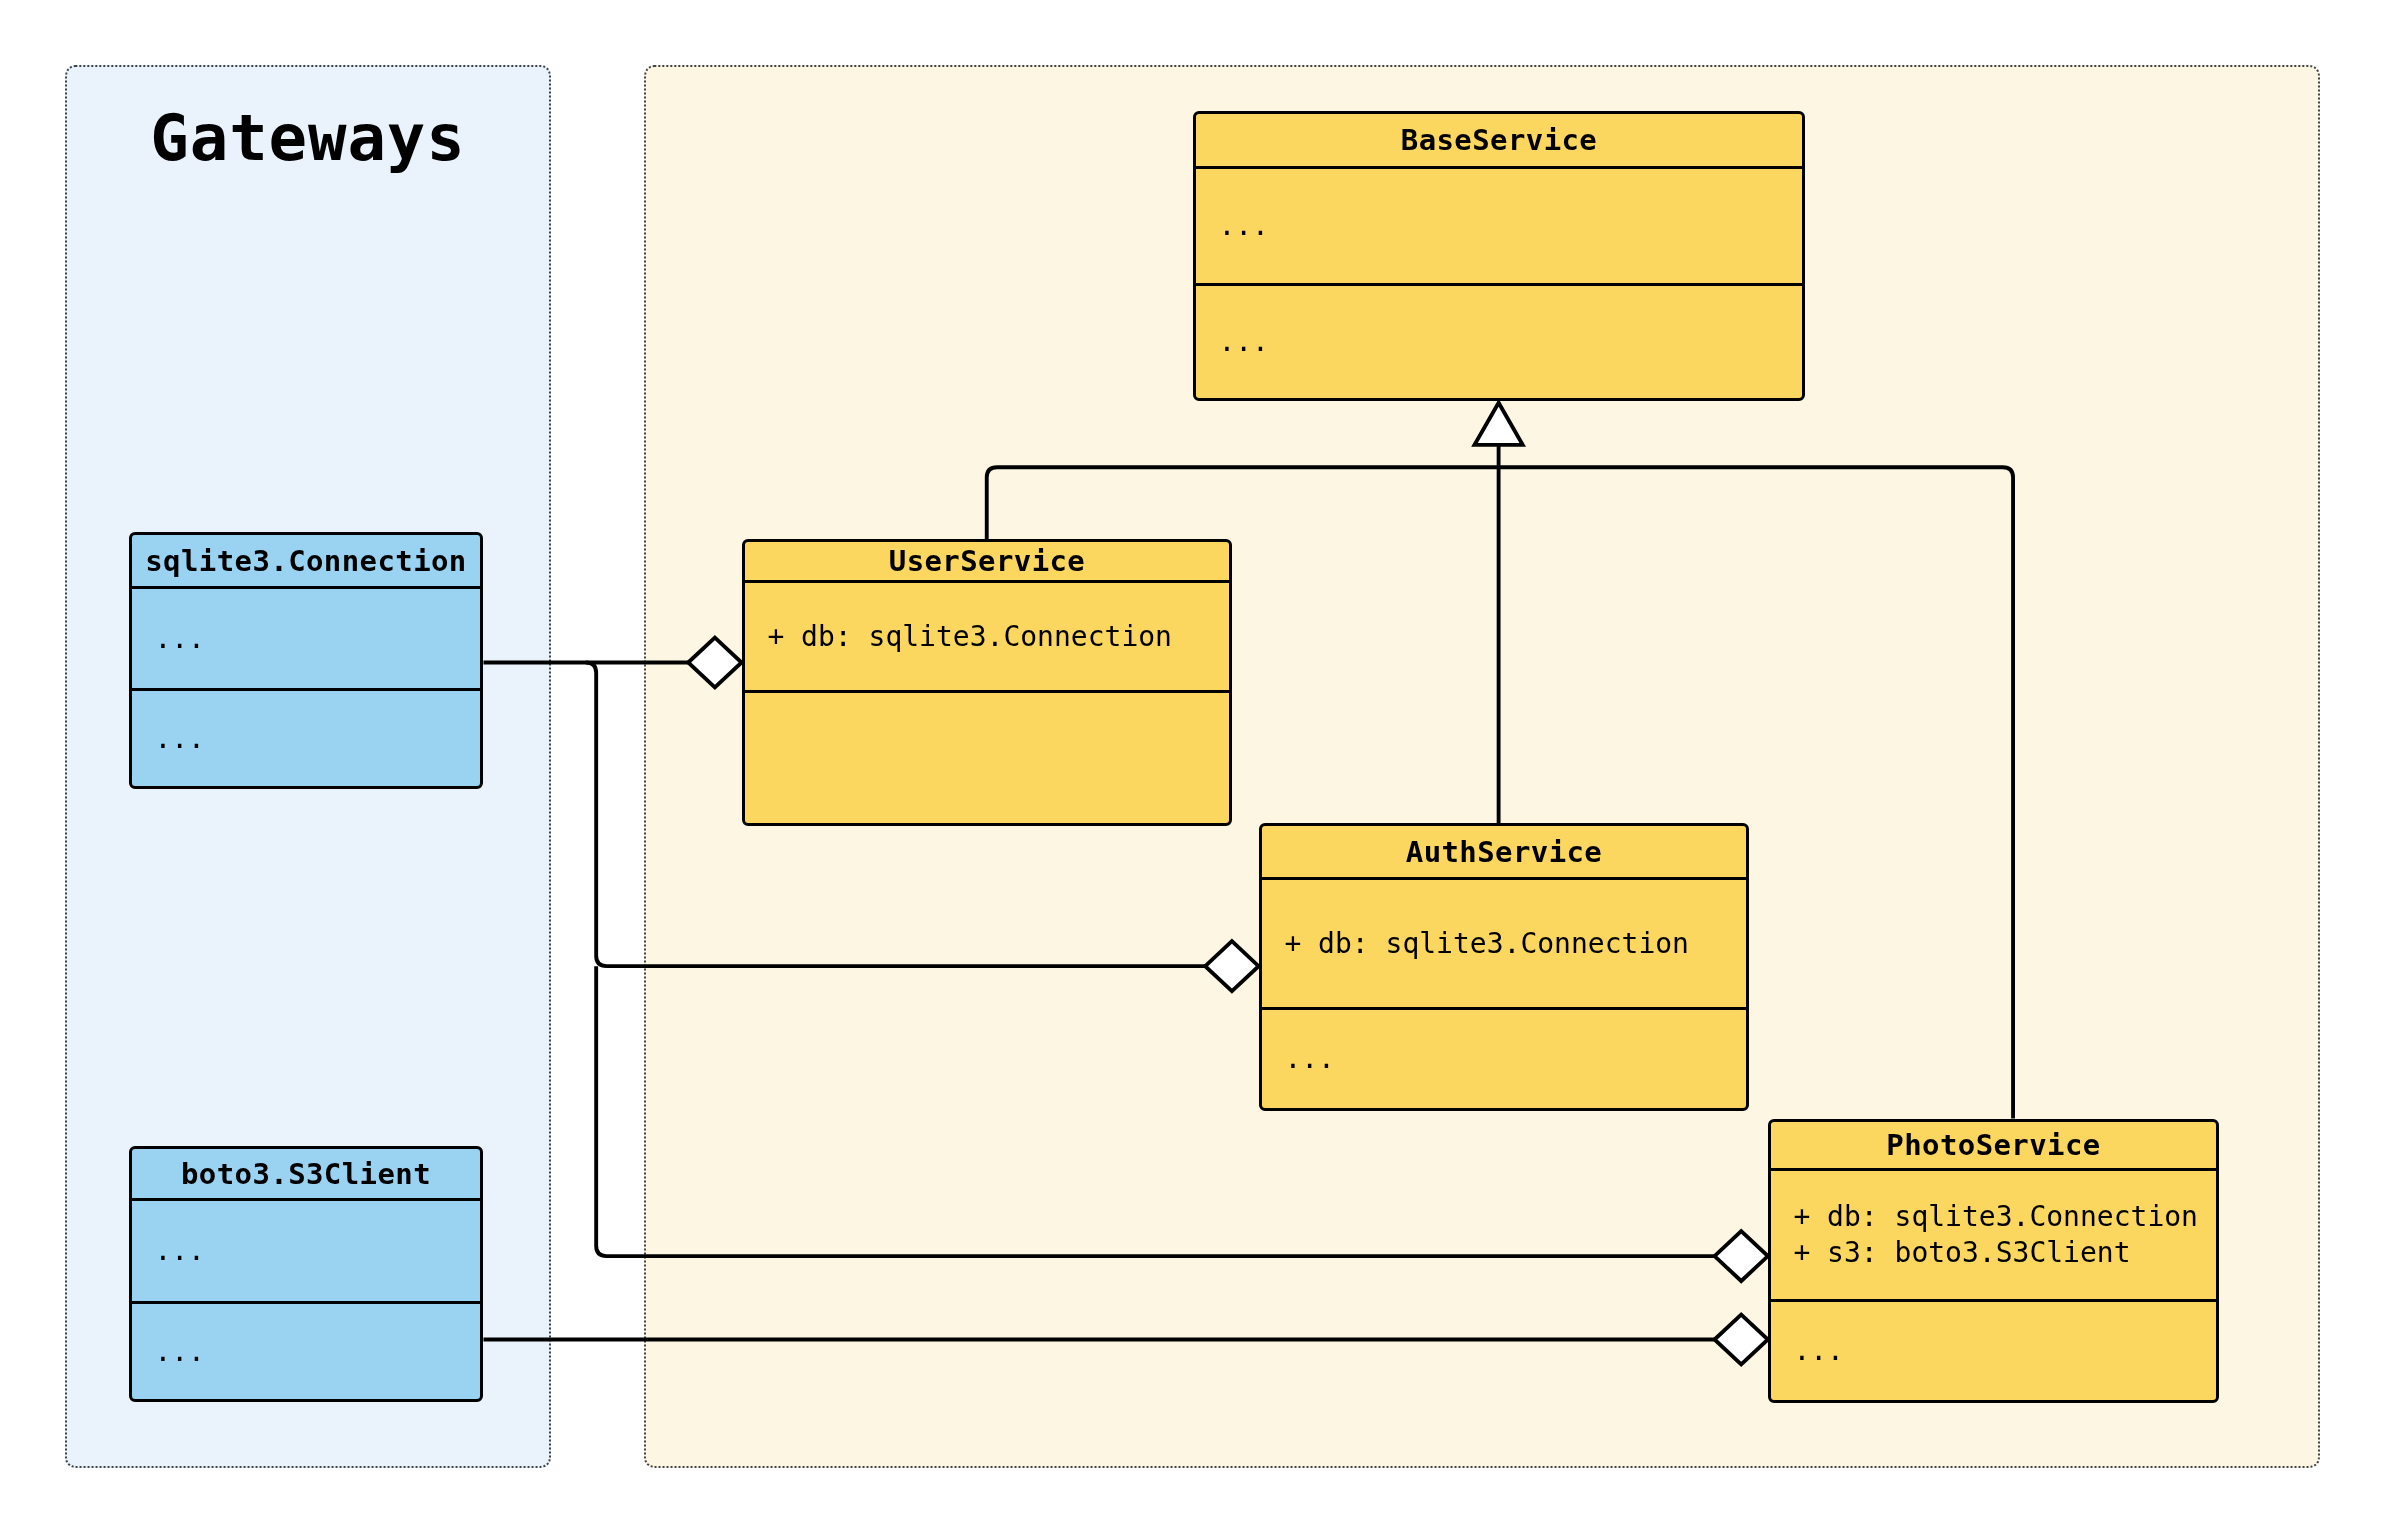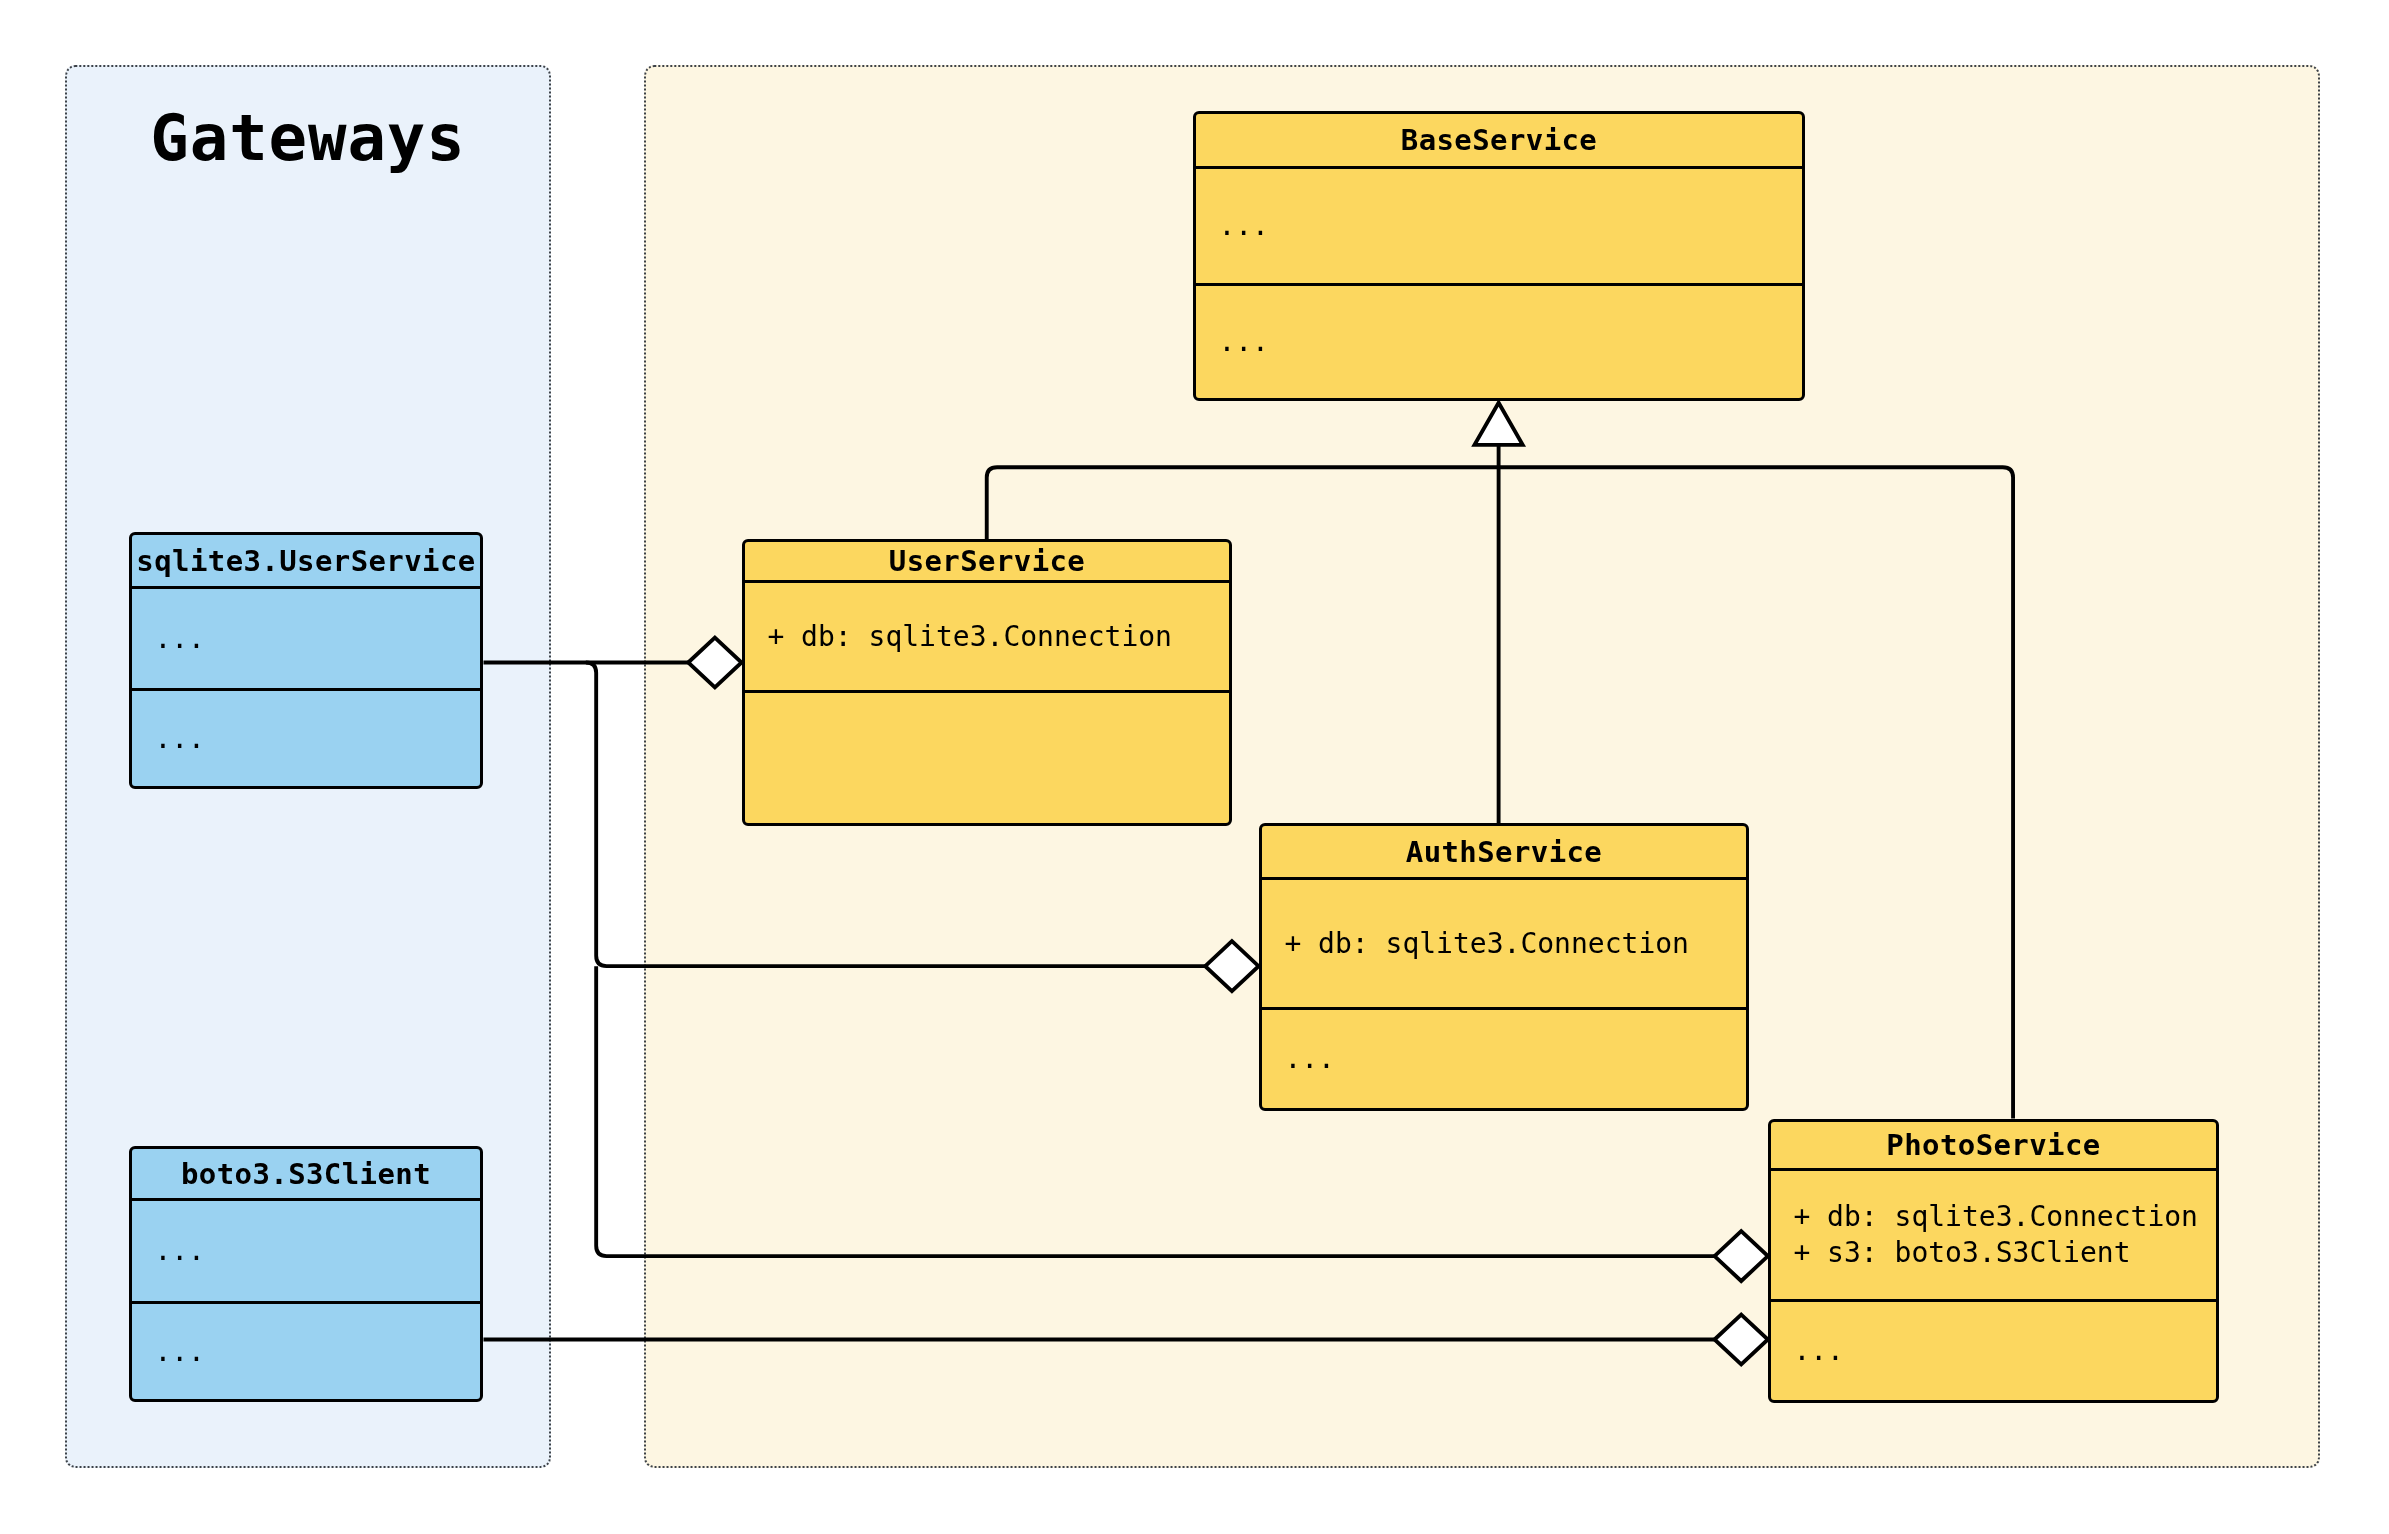--- a/index.html
+++ b/index.html
@@ -124,21 +124,21 @@
 
     <polygon points="1742,468 1714,517 1770,517"></polygon>
 
     <polygon points="800,770 831,741 862,770 831,799"></polygon>
     <polygon points="1401,1123 1432,1094 1463,1123 1432,1152"></polygon>
     <polygon points="1993,1460 2024,1431 2055,1460 2024,1489"></polygon>
     <polygon points="1993,1557 2024,1528 2055,1557 2024,1586"></polygon>
   </svg>
 
   <div class="uml-class blue" style="left:129px;top:532px;width:354px;height:257px">
-    <div class="uml-title" style="height:51px">sqlite3.UserService</div>
+    <div class="uml-title" style="height:51px">sqlite3.Connection</div>
     <div class="uml-comp" style="flex:0 0 99px">
       <div class="uml-line">...</div>
     </div>
     <div class="uml-comp grow">
       <div class="uml-line">...</div>
     </div>
   </div>
 
   <div class="uml-class blue" style="left:129px;top:1146px;width:354px;height:256px">
     <div class="uml-title" style="height:49px">boto3.S3Client</div>

